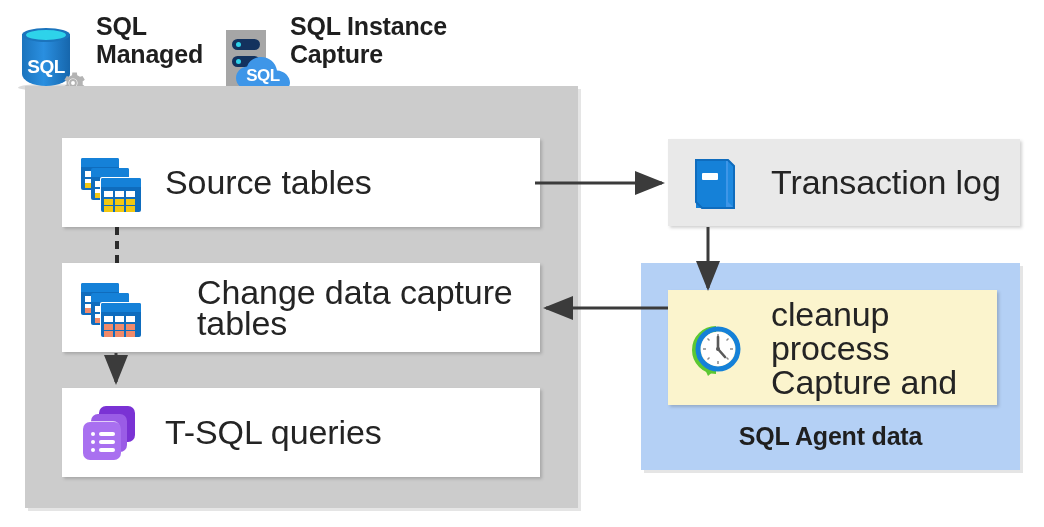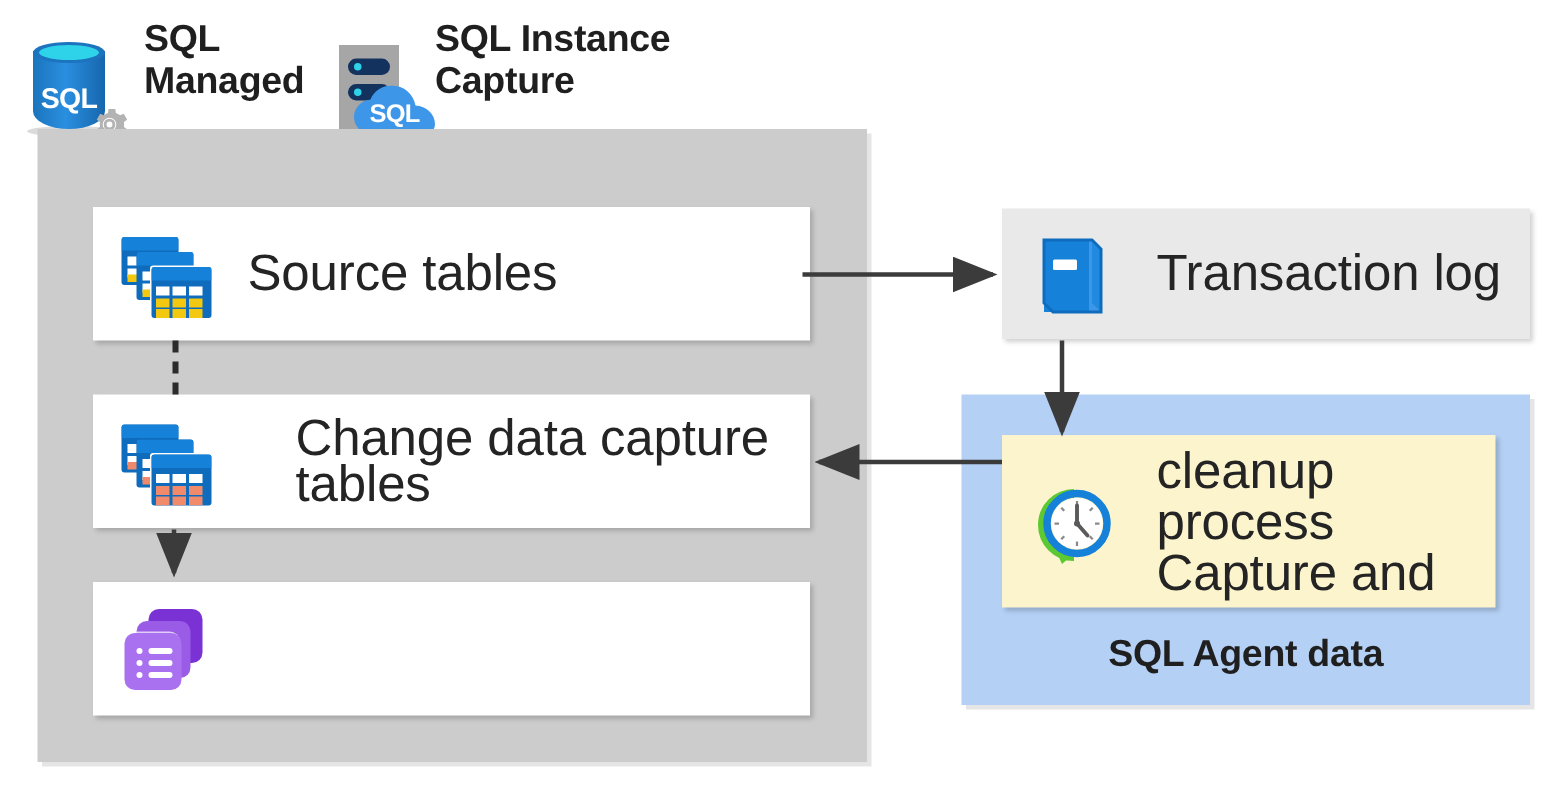--- a/index.html
+++ b/index.html
@@ -418,20 +418,21 @@
       <div class="tsql-card k2"></div>
       <div class="tsql-card k3">
         <div class="tsql-bullet" style="left:8px;top:10px;"></div>
         <div class="tsql-row" style="left:16px;top:10px;width:16px;"></div>
         <div class="tsql-bullet" style="left:8px;top:18px;"></div>
         <div class="tsql-row" style="left:16px;top:18px;width:16px;"></div>
         <div class="tsql-bullet" style="left:8px;top:26px;"></div>
         <div class="tsql-row" style="left:16px;top:26px;width:16px;"></div>
       </div>
     </div>
+    <div class="item-label">T-SQL queries</div>
   </div>
 
   <div class="item-box" id="box-txlog">
     <div class="item-icon">
       <svg class="book" viewBox="0 0 46 52">
         <path fill="#3e96e8" d="M3 2h32l6 6v42H9l-6-6z"></path>
         <path fill="#1581d8" d="M3 2h30v48H3z"></path>
         <path fill="#1f8ae0" d="M35 2l6 6v42l-6-6z"></path>
         <rect x="9" y="15" width="16" height="7" rx="1" fill="#ffffff"></rect>
         <path fill="none" stroke="#0f6cbd" stroke-width="2" d="M3 2h32l6 6v42H9l-6-6z"></path>

